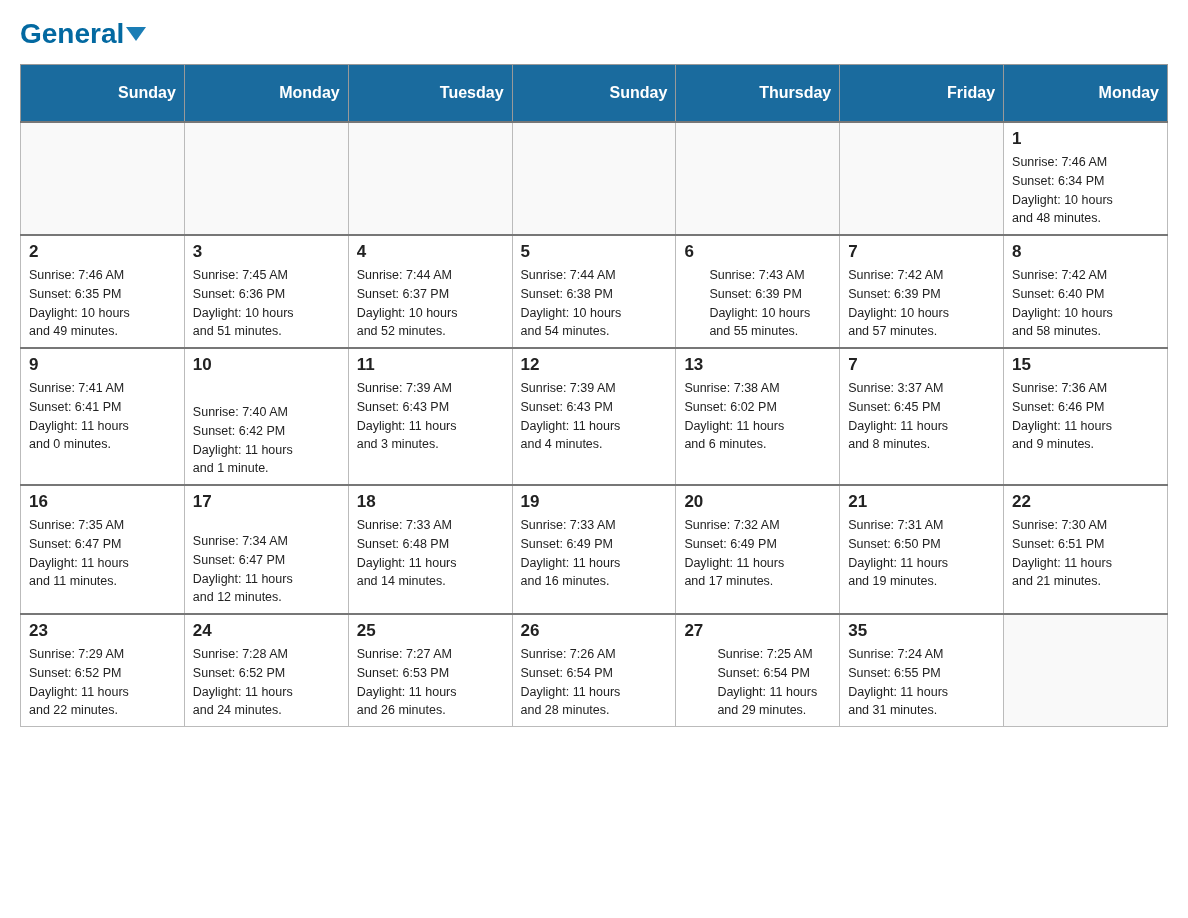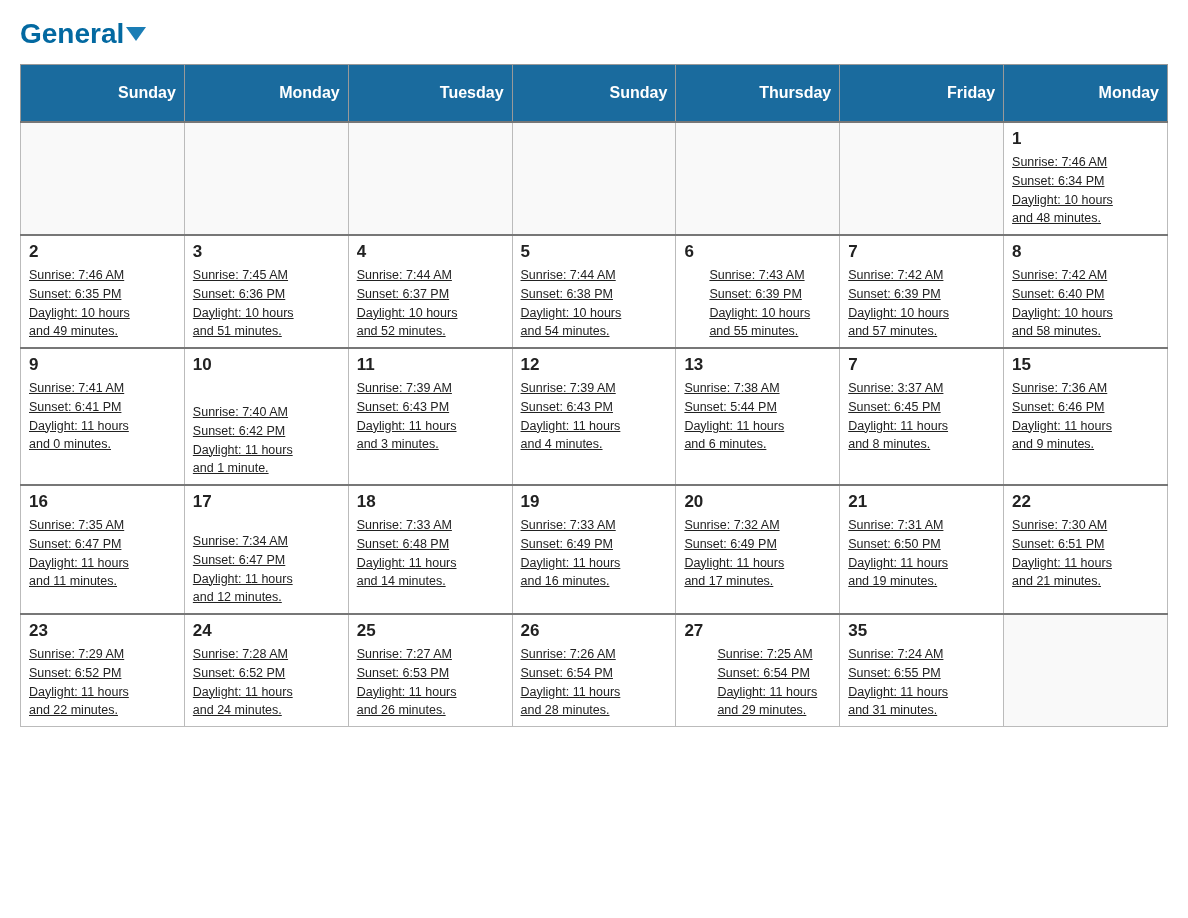--- a/index.html
+++ b/index.html
@@ -89,21 +89,20 @@
     .day-number {
       font-size: 17px;
       font-weight: bold;
       margin-bottom: 4px;
       display: block;
     }
     .day-info {
       font-size: 12.5px;
       line-height: 1.5;
       color: #222;
-      text-decoration: underline;
     }
     .week-row td {
       border-top: 2px solid #777;
     }
   </style>
 </head>
 <body>
 
 <div class="header">
   <div class="logo">
@@ -222,21 +221,21 @@
         <td>
           <span class="day-number">12</span>
           <div class="day-info" style="white-space: pre-line;">Sunrise: 7:39 AM
 Sunset: 6:43 PM
 Daylight: 11 hours
 and 4 minutes.</div>
         </td>
         <td>
           <span class="day-number">13</span>
           <div class="day-info" style="white-space: pre-line;">Sunrise: 7:38 AM
-Sunset: 5:44 PM
+Sunset: 6:02 PM
 Daylight: 11 hours
 and 6 minutes.</div>
         </td>
         <td>
           <span class="day-number">7</span>
           <div class="day-info" style="white-space: pre-line;">Sunrise: 3:37 AM
 Sunset: 6:45 PM
 Daylight: 11 hours
 and 8 minutes.</div>
         </td>

